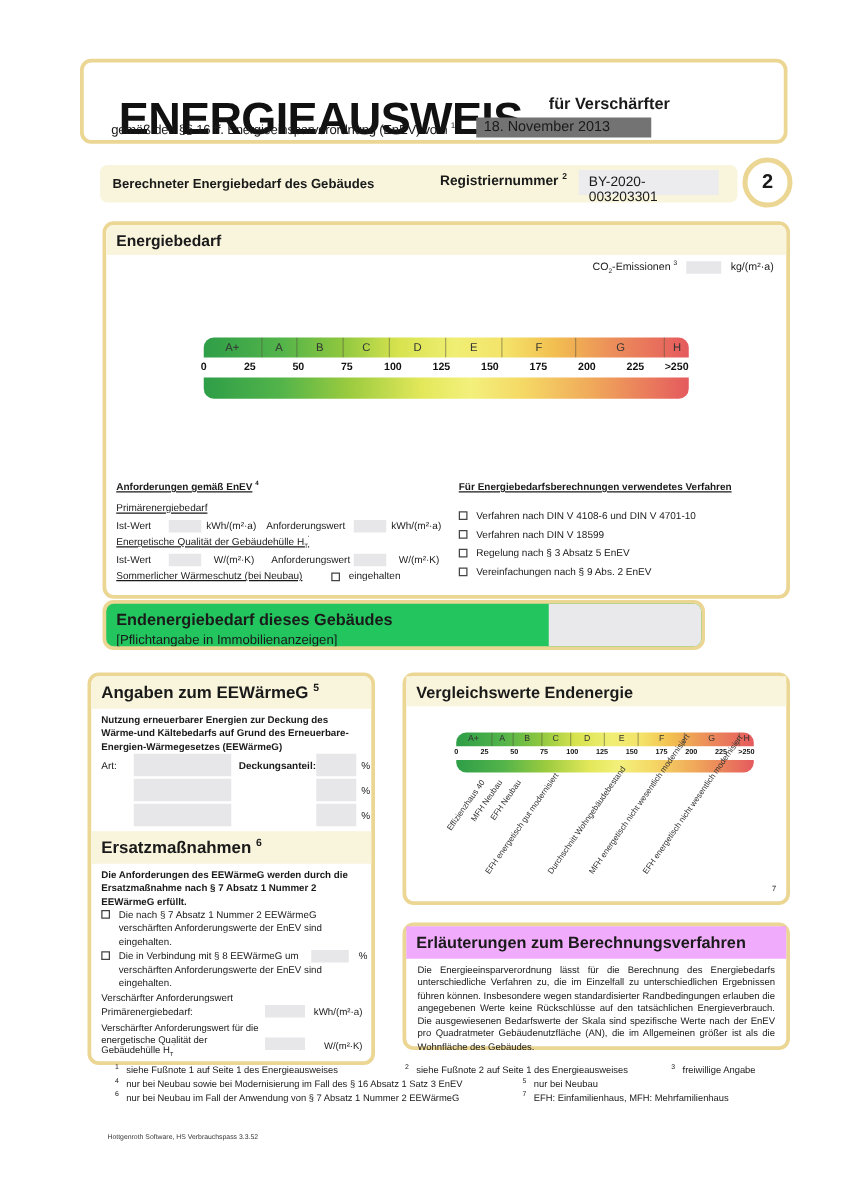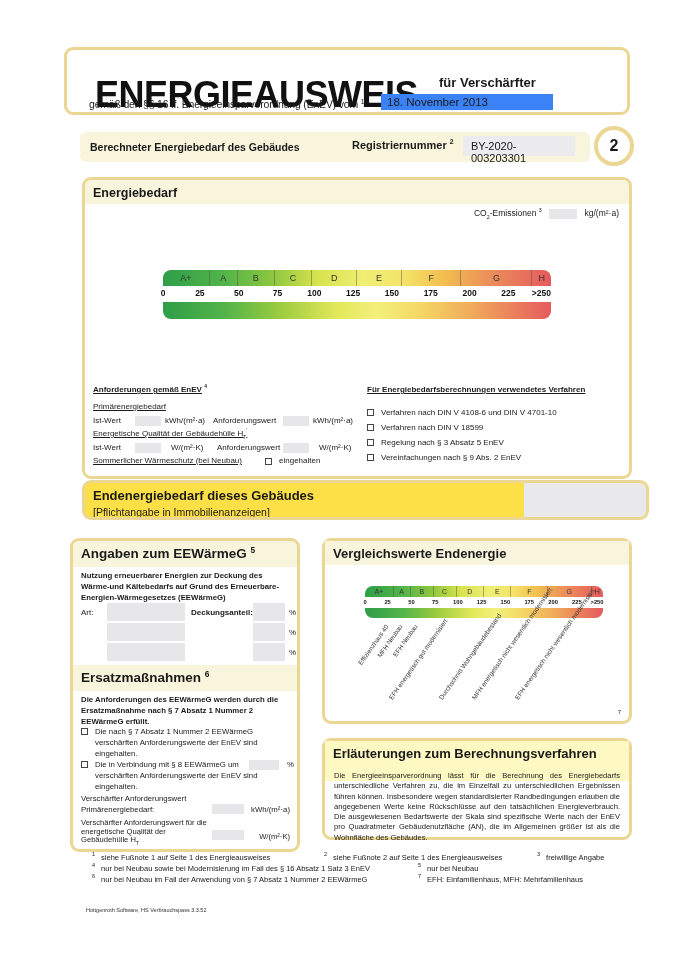--- a/index.html
+++ b/index.html
@@ -12,21 +12,21 @@
   .sub { font-size: 0.62em; vertical-align: sub; line-height: 0; }
   .field { display: inline-block; background: #e7e7ea; }
   .cb { display: inline-block; width: 7px; height: 7px; border: 1px solid #444; background: #fff; vertical-align: middle; }
   .ul { text-decoration: underline; }
 
   
   #title-frame { left: 64px; top: 47px; width: 566px; height: 68px; border-width: 3px; }
   #title-main { position: absolute; left: 28px; top: 24px; font-size: 36px; font-weight: bold; letter-spacing: -0.5px; color: #111; }
   #title-sub { position: absolute; left: 372px; top: 25px; font-size: 13px; font-weight: bold; }
   #title-line { position: absolute; left: 22px; top: 48px; font-size: 10.5px; letter-spacing: -0.2px; }
-  #title-date { position: absolute; left: 314px; top: 44px; width: 172px; height: 16px; background: #3b82f6; font-size: 11.5px; padding: 2px 6px; }
+  #title-date { position: absolute; left: 314px; top: 44px; width: 140px; height: 16px; background: #737373; font-size: 11.5px; padding: 2px 6px; }
 
   #page-bar { position: absolute; left: 80px; top: 132px; width: 510px; height: 30px; background: #f8f5dc; border-radius: 6px; }
   #page-bar-label { position: absolute; left: 10px; top: 9px; font-size: 10.5px; font-weight: bold; }
   #reg-label { position: absolute; left: 272px; top: 7px; font-size: 11px; font-weight: bold; }
   #reg-value { position: absolute; left: 383px; top: 4px; width: 112px; height: 20px; background: #ececef; font-size: 11px; padding: 4px 8px; }
   #page-number { position: absolute; left: 594px; top: 126px; width: 40px; height: 40px; border: 4px solid #ecd693; border-radius: 50%; background: #fff; font-size: 16px; font-weight: bold; text-align: center; line-height: 32px; }
 
   
   #bedarf-frame { left: 82px; top: 177px; width: 550px; height: 302px; }
   #bedarf-head { position: absolute; left: 0; top: 0; right: 0; height: 24px; padding: 6px 8px; font-size: 12.5px; font-weight: bold; border-radius: 6px 6px 0 0; }
@@ -42,21 +42,21 @@
   .scale-bottom { position: absolute; left: 0; border-radius: 0 0 8px 8px; background: linear-gradient(to right, #2e9e48 0%, #53b44a 16%, #9bcb3f 30%, #e3e85a 45%, #f3f07c 55%, #f5d865 66%, #f0a95a 80%, #e55a5e 100%); }
 
   #req-col { position: absolute; left: 8px; top: 205px; width: 262px; font-size: 8px; }
   #req-col .line { height: 11px; margin-bottom: 2.5px; white-space: nowrap; position: relative; }
   #req-col .field { position: absolute; width: 26px; height: 10px; top: 0; }
   #proc-col { position: absolute; left: 282px; top: 205px; width: 262px; font-size: 8px; }
   #proc-col .line { height: 11px; margin-bottom: 4px; white-space: nowrap; }
   #proc-col .cb { margin-right: 7px; }
 
   
-  #end-frame { left: 82px; top: 480px; width: 567px; height: 40px; overflow: hidden; background: #fde047; }
+  #end-frame { left: 82px; top: 480px; width: 482px; height: 40px; overflow: hidden; background: #22c55e; }
   #end-title { position: absolute; left: 8px; top: 5px; font-size: 13px; font-weight: bold; }
   #end-sub { position: absolute; left: 8px; top: 23px; font-size: 10.5px; }
   #end-value { position: absolute; right: 0; top: 0; width: 122px; height: 34px; background: #e9e9ec; }
 
   
   #ee-frame { left: 70px; top: 538px; width: 230px; height: 314px; }
   .box-head { position: absolute; left: 0; right: 0; height: 26px; padding: 5px 8px; font-size: 13.5px; font-weight: bold; background: #f8f5dc; }
   .bold-note { position: absolute; left: 8px; font-size: 7.8px; font-weight: bold; line-height: 11px; }
   .ee-row { position: absolute; left: 8px; width: 215px; height: 18px; font-size: 8px; }
   .ee-row .field { position: absolute; }
@@ -67,21 +67,21 @@
   .ee-req .unit { position: absolute; right: 6px; bottom: 0; }
 
   
   #cmp-frame { left: 322px; top: 538px; width: 310px; height: 186px; }
   #cmp-head { position: absolute; left: 0; right: 0; top: 0; height: 24px; padding: 5px 8px; font-size: 13px; font-weight: bold; background: #f8f5dc; }
   .rot-label { position: absolute; font-size: 6.5px; color: #333; transform-origin: 100% 0; transform: rotate(-55deg); white-space: nowrap; text-align: right; line-height: 7.5px; }
   #cmp-fn { position: absolute; right: 8px; bottom: 6px; font-size: 6px; }
 
   
   #expl-frame { left: 322px; top: 738px; width: 310px; height: 102px; }
-  #expl-head { position: absolute; left: 0; right: 0; top: 0; height: 40px; padding: 5px 8px; font-size: 13px; font-weight: bold; background: #fef9c3; }
+  #expl-head { position: absolute; left: 0; right: 0; top: 0; height: 26px; padding: 5px 8px; font-size: 13px; font-weight: bold; background: #f0abfc; }
   #expl-text { position: absolute; left: 9px; right: 9px; top: 30px; font-size: 7.6px; line-height: 10.3px; text-align: justify; }
 
   
   .fn { position: absolute; font-size: 7.5px; white-space: nowrap; }
   .fn .num { font-size: 5.5px; vertical-align: super; margin-right: 6px; }
   #software { position: absolute; left: 86px; top: 907px; font-size: 5.5px; color: #333; }
 </style>
 </head>
 <body>
 

